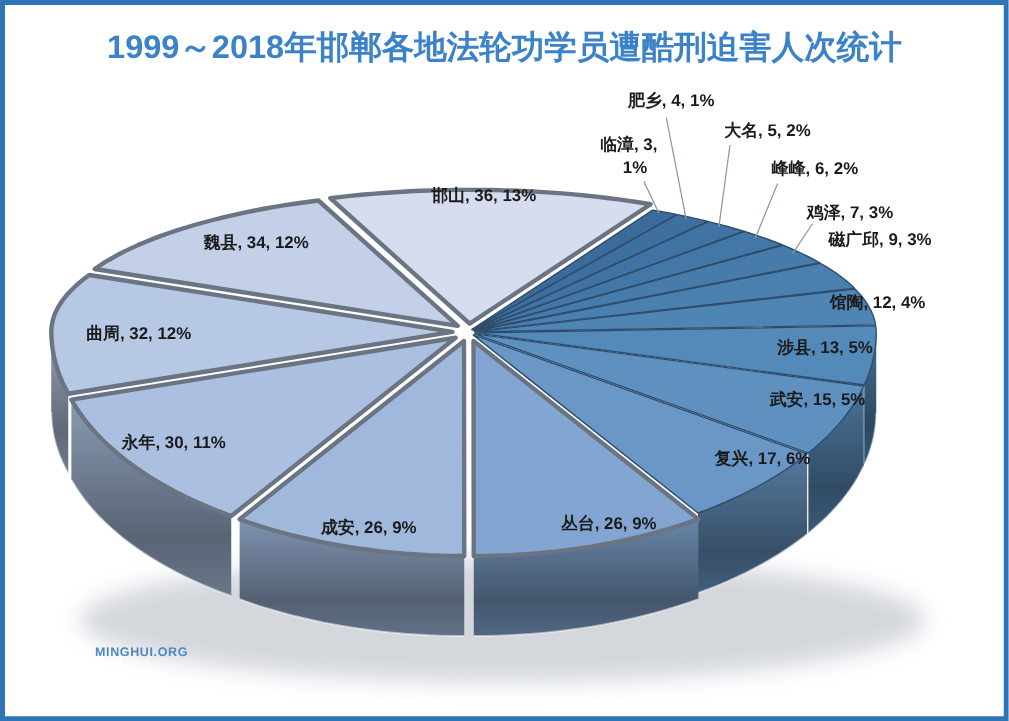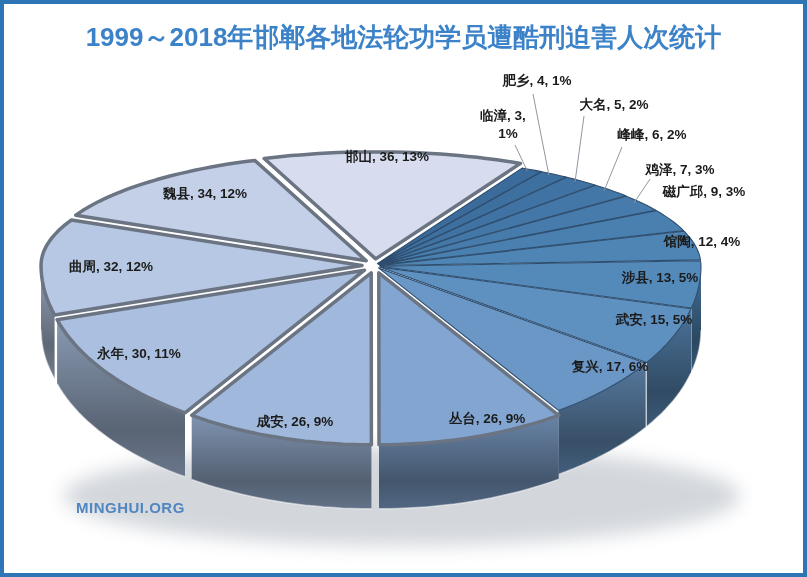--- a/index.html
+++ b/index.html
@@ -34,22 +34,22 @@
     line-height:1;
   }
   .logo-cn{
     font-size:27px;
     font-weight:bold;
     color:#3D7FC1;
     letter-spacing:3px;
     font-family:"Liberation Serif","DejaVu Serif",serif;
   }
   .logo-en{
-    margin-top:2px;
-    font-size:15px;
+    margin-top:20px;
+    font-size:10px;
     font-weight:bold;
     color:#4F86C0;
     letter-spacing:0.5px;
   }
 </style>
 </head>
 <body>
 
 <div class="frame" style="border-color: rgb(46, 117, 182);">
   <h1 class="chart-title" style="color: rgb(60, 130, 200);">1999～2018年邯郸各地法轮功学员遭酷刑迫害人次统计</h1>

